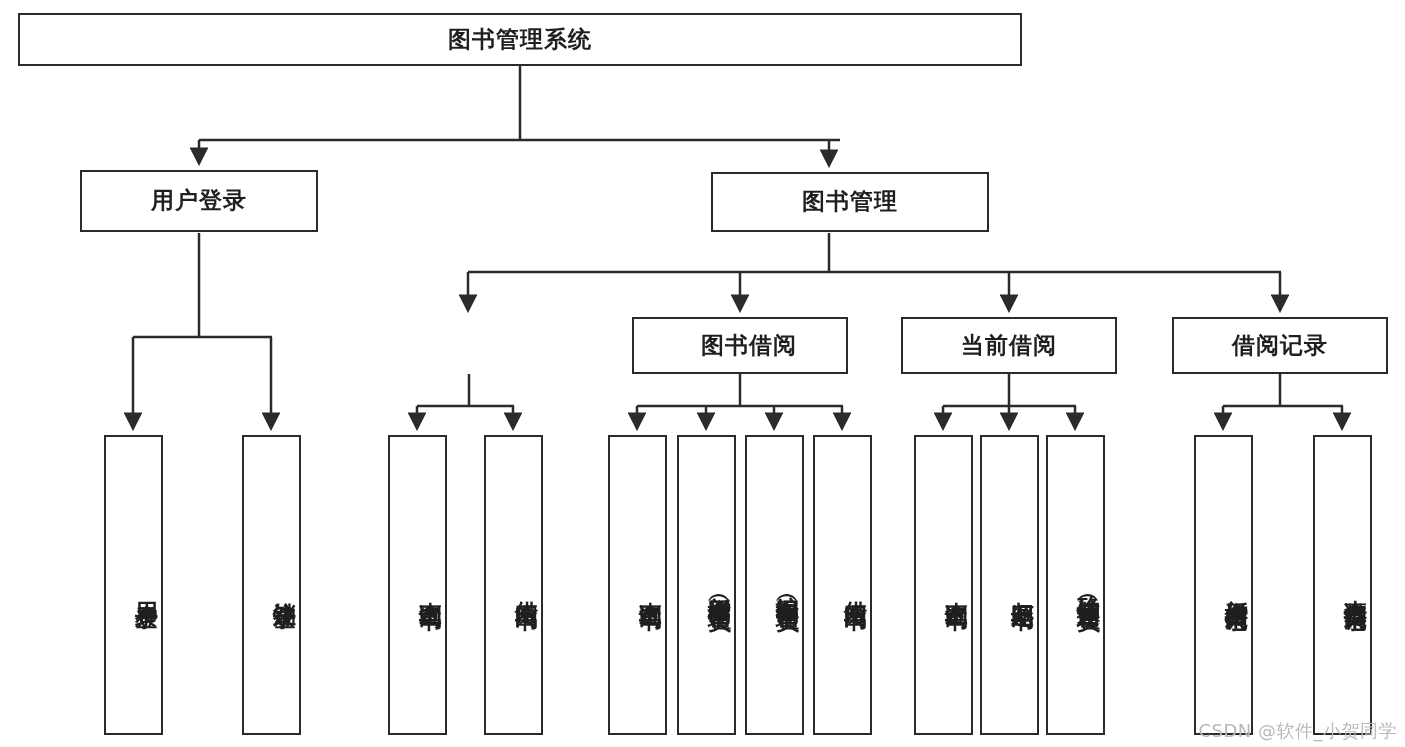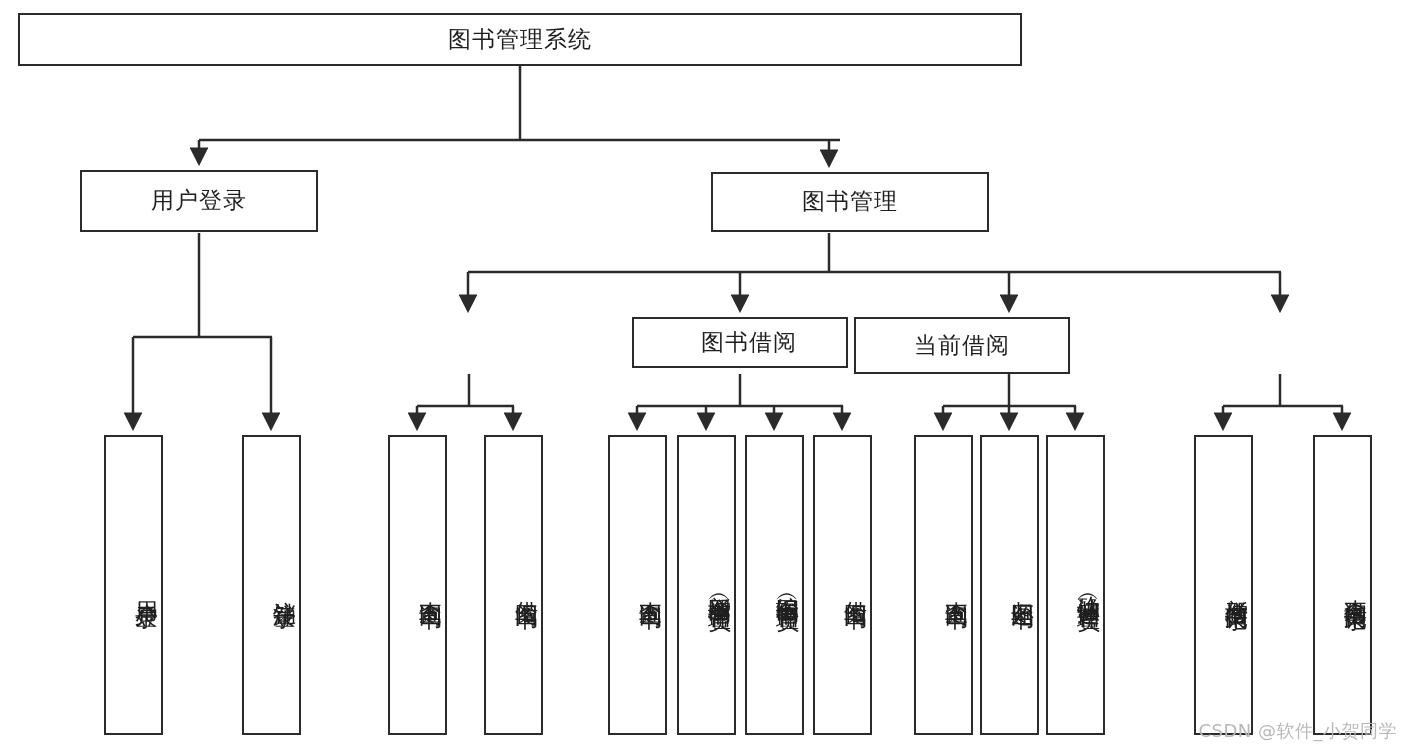--- a/index.html
+++ b/index.html
@@ -28,20 +28,21 @@
   }
   .node {
     position: absolute;
     box-sizing: border-box;
     background: #ffffff;
     border: 2.5px solid #2b2b2b;
     display: flex;
     align-items: center;
     justify-content: center;
     color: #1f1f1f;
+    font-weight: bold;
   }
   .node.horizontal {
     font-size: 23px;
     line-height: 1.1;
     letter-spacing: 1px;
   }
   .node.vertical {
     writing-mode: vertical-rl;
     text-orientation: upright;
     font-size: 23px;
@@ -129,25 +130,28 @@
     <span class="node-label">图书管理系统</span>
   </div>
 
   <div class="node horizontal" style="left:80px; top:170px; width:238px; height:62px;">
     <span class="node-label">用户登录</span>
   </div>
   <div class="node horizontal" style="left:711px; top:172px; width:278px; height:60px;">
     <span class="node-label">图书管理</span>
   </div>
 
-  <div class="node horizontal" style="left:632px; top:317px; width:216px; height:51px;padding-left:18px;">
+  <div class="node horizontal" style="left:632px; top:317px; width:216px; height:57px;padding-left:18px;">
     <span class="node-label">图书借阅</span>
   </div>
-  <div class="node horizontal" style="left:854px; top:317px; width:216px; height:57px;">
+  <div class="node horizontal" style="left:901px; top:317px; width:216px; height:57px;">
     <span class="node-label">当前借阅</span>
+  </div>
+  <div class="node horizontal" style="left:1172px; top:317px; width:216px; height:57px;">
+    <span class="node-label">借阅记录</span>
   </div>
 
   <div class="node vertical" style="left:104px; top:435px; width:59px; height:300px;">
     <span class="node-label">用户登录</span>
   </div>
   <div class="node vertical" style="left:242px; top:435px; width:59px; height:300px;">
     <span class="node-label">注销登录</span>
   </div>
 
   <div class="node vertical" style="left:388px; top:435px; width:59px; height:300px;">

